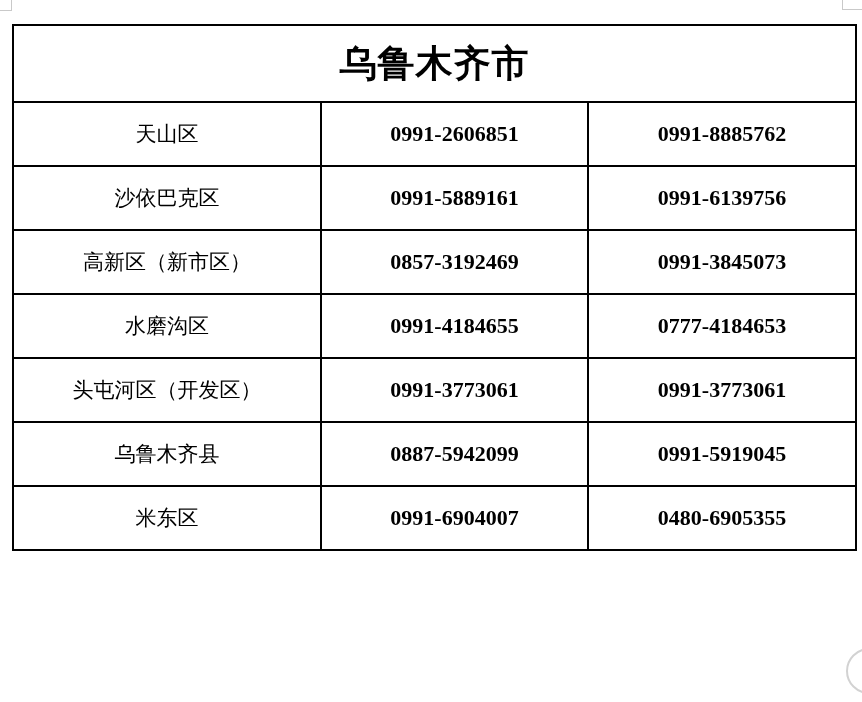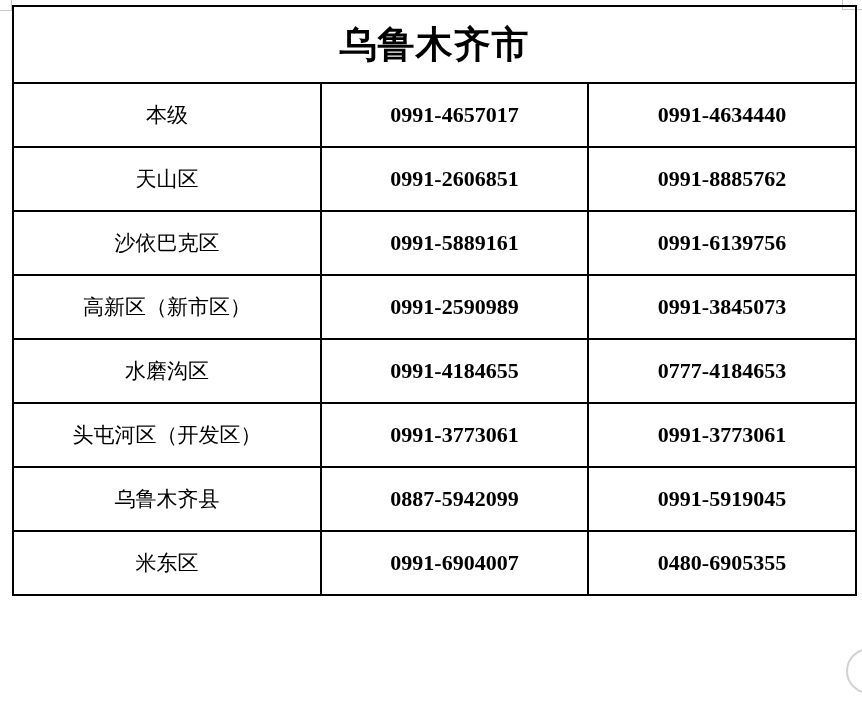--- a/index.html
+++ b/index.html
@@ -31,21 +31,21 @@
     top: 648px;
     width: 42px;
     height: 42px;
     border: 2px solid #d2d2d2;
     border-radius: 50%;
     background: transparent;
   }
   table.contact-table {
     position: absolute;
     left: 12px;
-    top: 5px;
+    top: 24px;
     width: 843px;
     border-collapse: collapse;
     table-layout: fixed;
   }
   .contact-table th,
   .contact-table td {
     border: 2px solid #000000;
     text-align: center;
     vertical-align: middle;
     padding: 0;
@@ -87,37 +87,32 @@
     <col class="col-phone1">
     <col class="col-phone2">
   </colgroup>
   <thead>
     <tr>
       <th colspan="3" class="title-cell">乌鲁木齐市</th>
     </tr>
   </thead>
   <tbody>
     <tr>
-      <td class="region-cell">本级</td>
-      <td class="phone-cell">0991-4657017</td>
-      <td class="phone-cell">0991-4634440</td>
-    </tr>
-    <tr>
       <td class="region-cell">天山区</td>
       <td class="phone-cell">0991-2606851</td>
       <td class="phone-cell">0991-8885762</td>
     </tr>
     <tr>
       <td class="region-cell">沙依巴克区</td>
       <td class="phone-cell">0991-5889161</td>
       <td class="phone-cell">0991-6139756</td>
     </tr>
     <tr>
       <td class="region-cell">高新区（新市区）</td>
-      <td class="phone-cell">0991-2590989</td>
+      <td class="phone-cell">0857-3192469</td>
       <td class="phone-cell">0991-3845073</td>
     </tr>
     <tr>
       <td class="region-cell">水磨沟区</td>
       <td class="phone-cell">0991-4184655</td>
       <td class="phone-cell">0777-4184653</td>
     </tr>
     <tr>
       <td class="region-cell">头屯河区（开发区）</td>
       <td class="phone-cell">0991-3773061</td>

